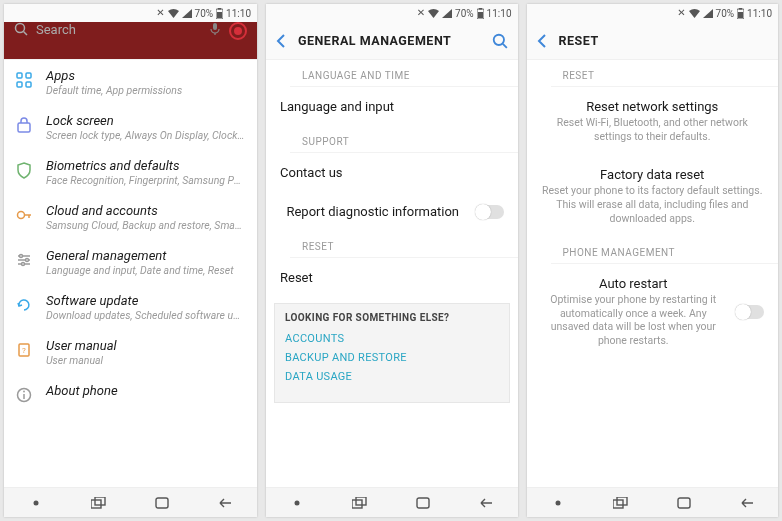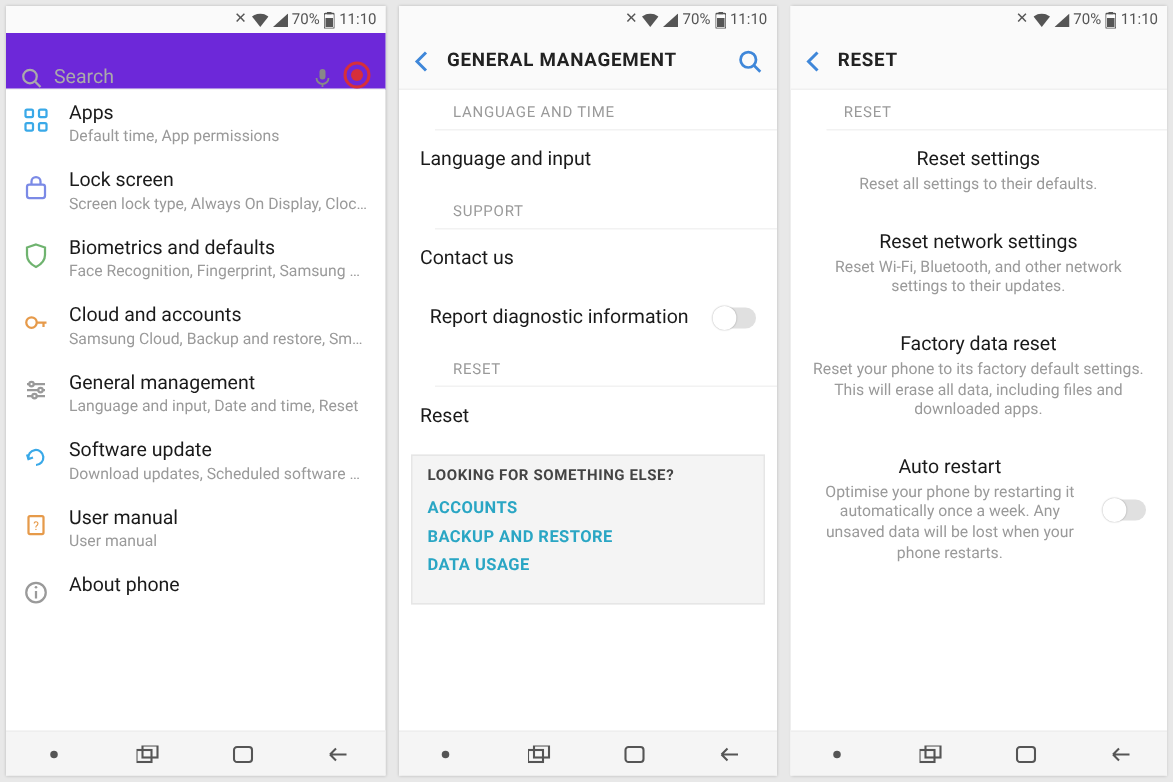--- a/index.html
+++ b/index.html
@@ -31,25 +31,25 @@
     align-items: center;
     gap: 3px;
     font-size: 10px;
     color: #555;
     background: #fafafa;
   }
   .statusbar .ico { font-size: 10px; line-height: 1; }
   
   .searchrow {
     display: flex;
-    align-items: flex-end;
+    align-items: flex-start;
     height: 38px;
     padding: 0 10px;
     gap: 8px;
-    background: #6d28d9;
+    background: #7f1d1d;
     border-bottom: 1px solid #f3f3f3;
   }
   .searchrow .sglass { color: #aaa; font-size: 14px; }
   .searchrow .stext { flex: 1; color: #aaa; font-size: 13px; }
   .mic { color: #888; font-size: 13px; }
   .redrec {
     width: 18px; height: 18px; border-radius: 50%;
     border: 2px solid #d62f3a;
     display: flex; align-items: center; justify-content: center;
   }
@@ -79,21 +79,21 @@
     padding: 8px 12px 8px 10px;
     gap: 12px;
   }
   .row .icon {
     width: 20px; height: 20px;
     display:flex; align-items:center; justify-content:center;
     font-size: 14px;
     margin-top: 2px;
     flex-shrink: 0;
   }
-  .row .texts { flex:1; min-width:0; }
+  .row .texts { flex:1; min-width:0;font-style:italic; }
   .row .title { font-size: 13px; color: #1a1a1a; }
   .row .sub { font-size: 10.5px; color: #9a9a9a; margin-top: 1px; white-space: nowrap; overflow:hidden; text-overflow: ellipsis; }
 
   
   .section-label {
     font-size: 10px;
     letter-spacing: 0.5px;
     color: #9a9a9a;
     padding: 10px 12px 5px;
     border-top: 0;
@@ -124,21 +124,21 @@
   }
 
   
   .lookbox {
     margin: 6px 8px;
     background: #f4f4f4;
     border: 1px solid #e6e6e6;
     padding: 8px 10px 16px;
   }
   .lookbox .hd { font-size: 10px; font-weight:700; letter-spacing:0.4px; color:#444; margin-bottom:6px; }
-  .lookbox .lk { font-size: 11px; font-weight:700; letter-spacing:0.3px; color:#2aa6c4; padding: 3px 0; }
+  .lookbox .lk { font-size: 11px; font-weight:400; letter-spacing:0.3px; color:#2aa6c4; padding: 3px 0; }
 
   
   .navbar {
     height: 30px;
     background: #f5f5f5;
     display:flex;
     justify-content: space-around;
     align-items: center;
     font-size: 14px;
     color: #555;
@@ -451,37 +451,32 @@
         </svg>
     </span>
     <span class="title">RESET</span>
   </div>
 
   <div class="body">
     <div class="section-label">RESET</div>
 
     <div class="srow">
       <div class="col">
-        <div class="title">Reset settings</div>
-        <div class="sub">Reset all settings to their defaults.</div>
-      </div>
-    </div>
-    <div class="srow">
-      <div class="col">
         <div class="title">Reset network settings</div>
-        <div class="sub">Reset Wi-Fi, Bluetooth, and other network settings to their updates.</div>
+        <div class="sub">Reset Wi-Fi, Bluetooth, and other network settings to their defaults.</div>
       </div>
     </div>
     <div class="srow">
       <div class="col">
         <div class="title">Factory data reset</div>
         <div class="sub">Reset your phone to its factory default settings. This will erase all data, including files and downloaded apps.</div>
       </div>
     </div>
 
+    <div class="section-label">PHONE MANAGEMENT</div>
 
     <div class="srow">
       <div class="col">
         <div class="title">Auto restart</div>
         <div class="sub">Optimise your phone by restarting it automatically once a week. Any unsaved data will be lost when your phone restarts.</div>
       </div>
       <span class="toggle"></span>
     </div>
   </div>
 

